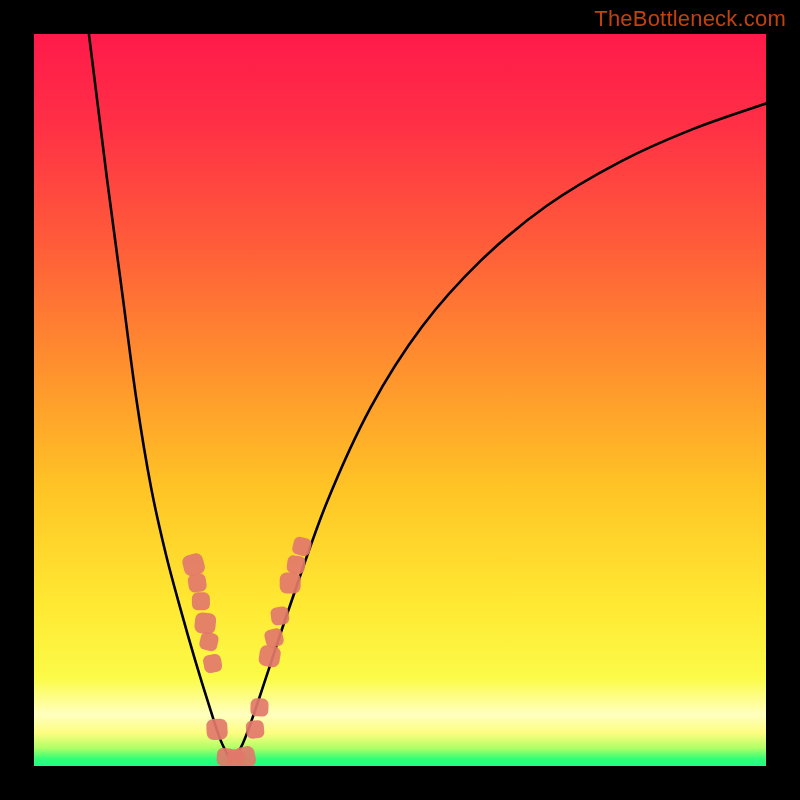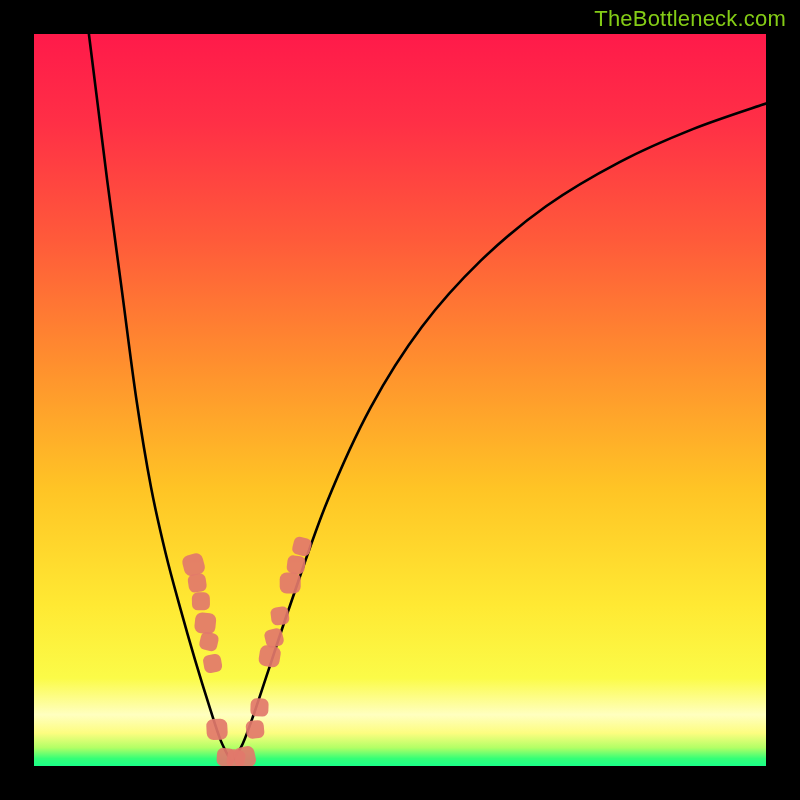--- a/index.html
+++ b/index.html
@@ -23,21 +23,21 @@
     position: absolute;
     left: 0;
     top: 0;
     width: 732px;
     height: 732px;
   }
   .watermark {
     position: absolute;
     top: 6px;
     right: 14px;
-    color: #84cc16;
+    color: #c2410c;
     font-size: 22px;
     font-weight: 500;
     letter-spacing: 0.2px;
     z-index: 10;
     text-align: right;
   }
   svg.curve {
     position: absolute;
     left: 0;
     top: 0;

